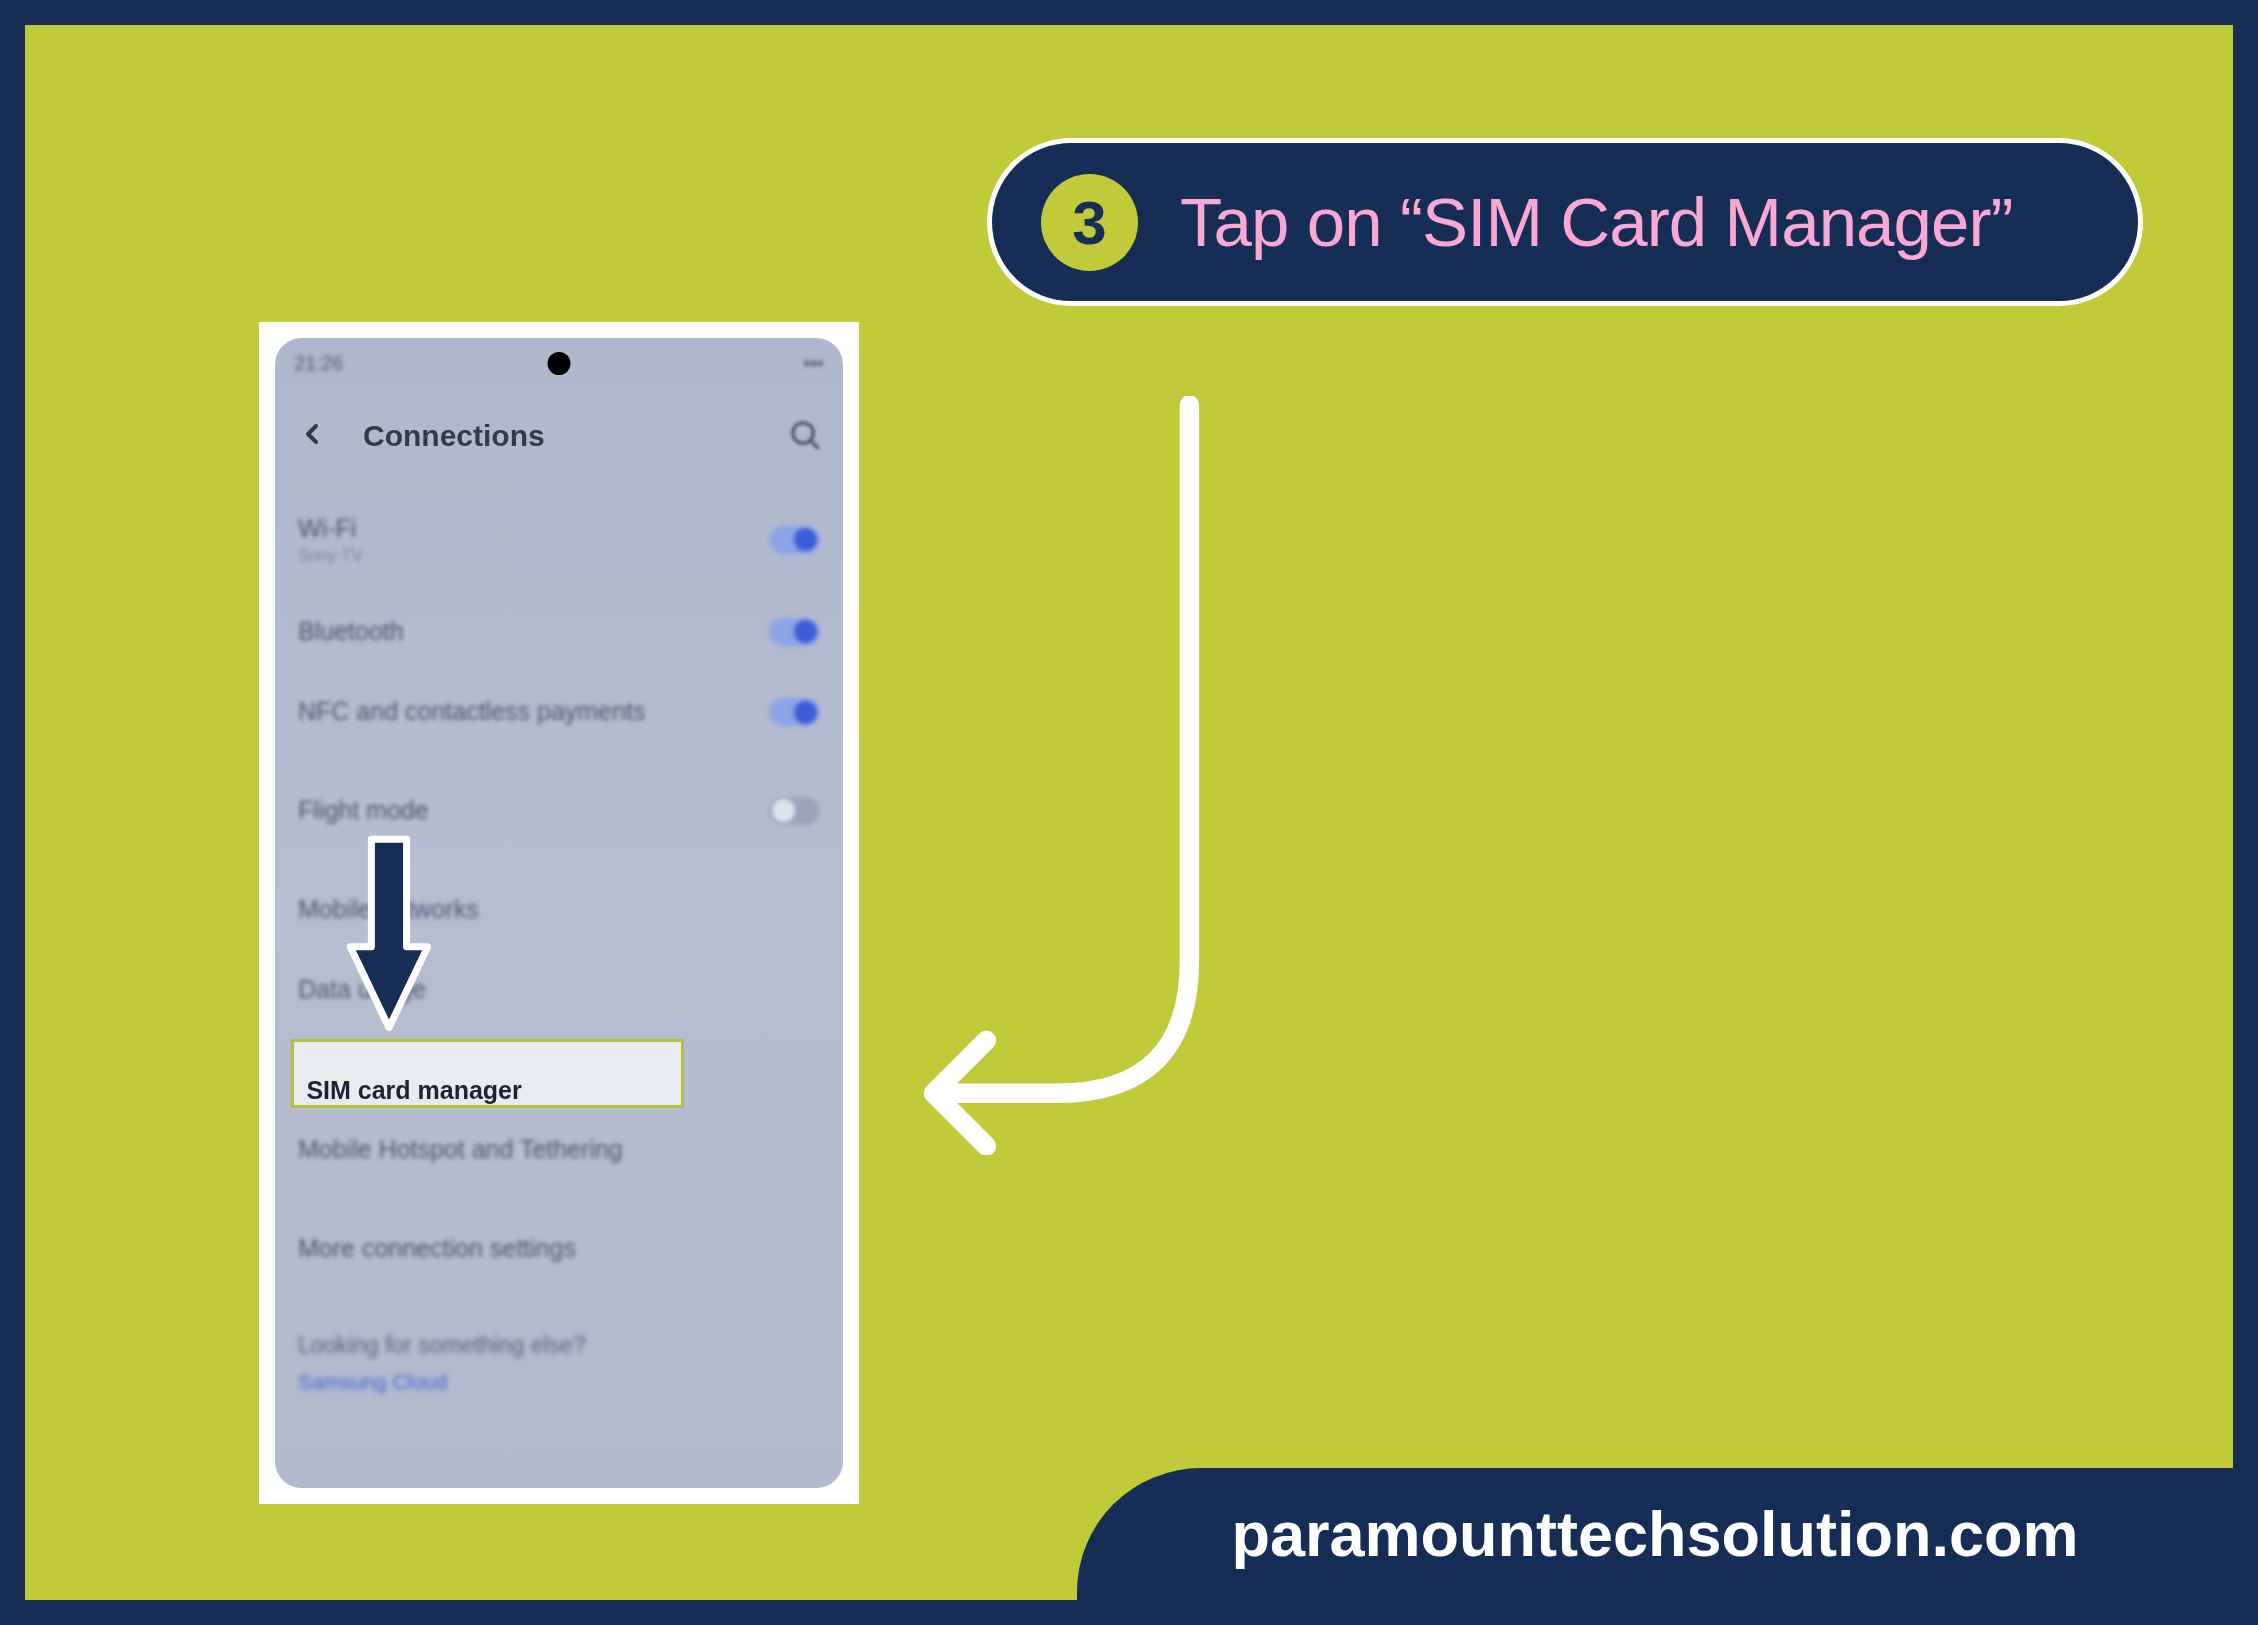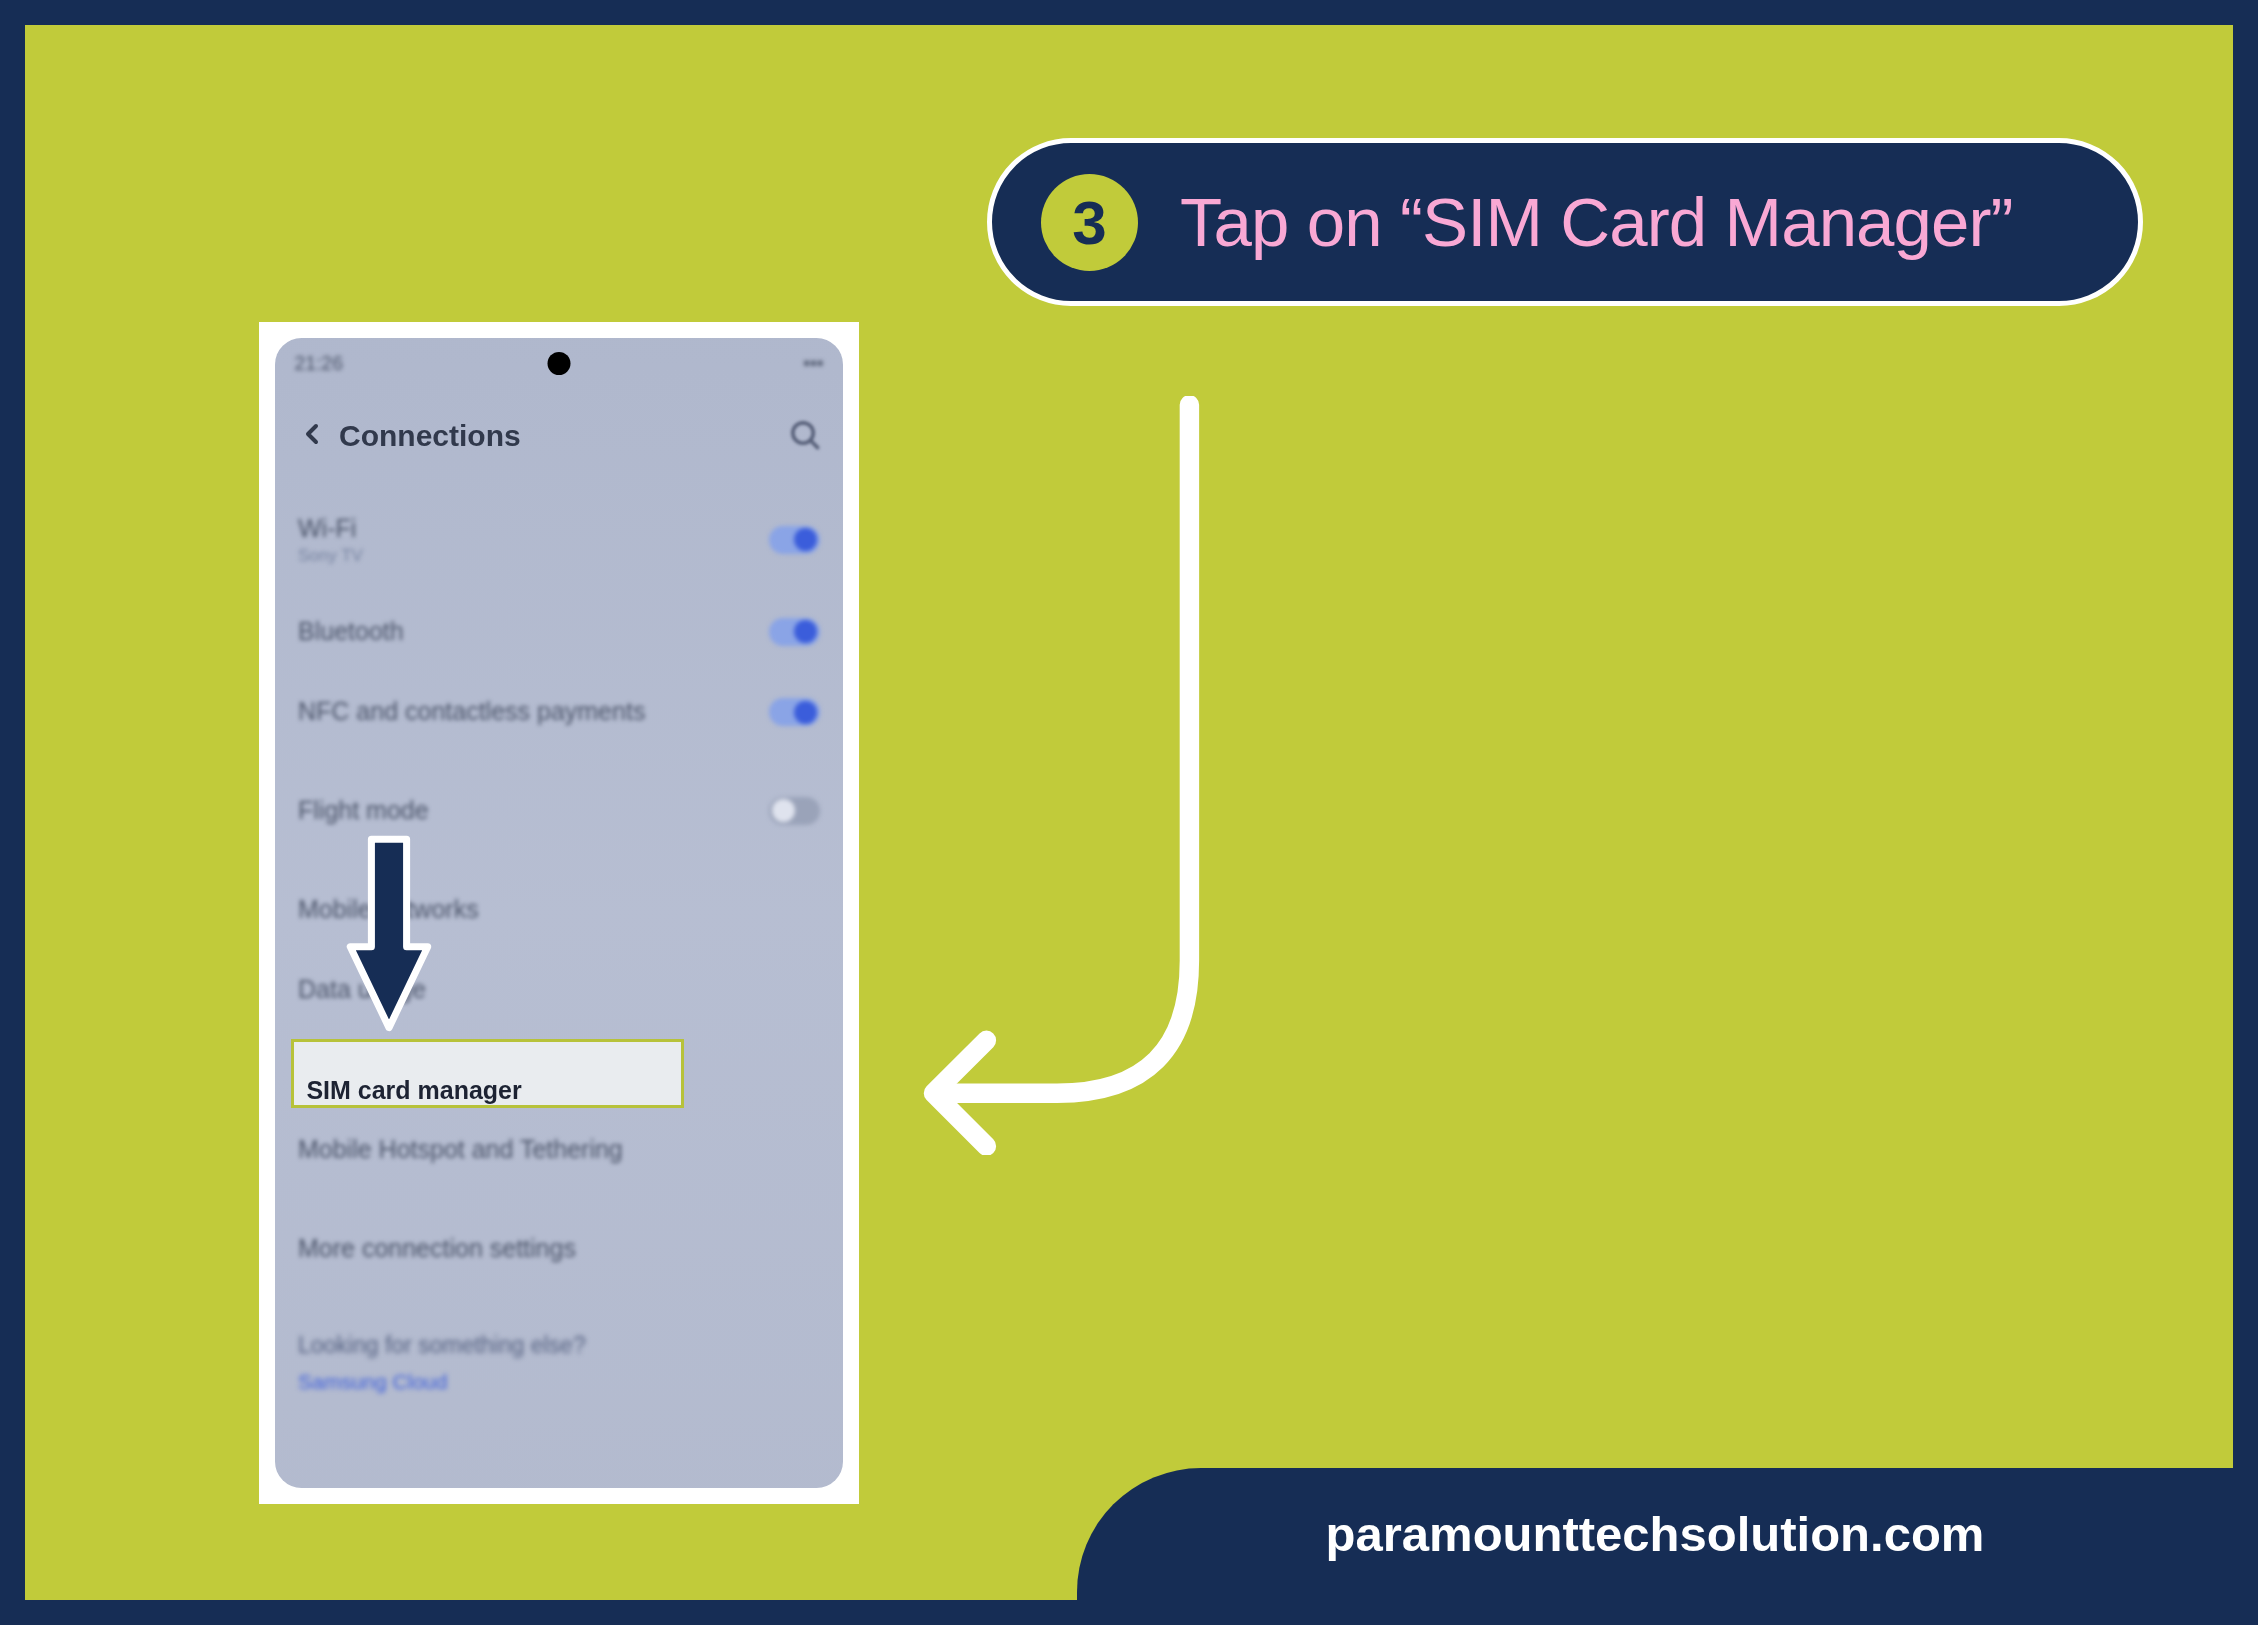--- a/index.html
+++ b/index.html
@@ -61,21 +61,21 @@
       bottom: 0;
       right: 0;
       width: 1156px;
       height: 132px;
       background: #162d55;
       border-top-left-radius: 124px;
       display: flex;
       align-items: center;
       justify-content: center;
       color: #fff;
-      font-size: 49px;
+      font-size: 63px;
       font-weight: 600;
     }
     .phone-wrap {
       position: absolute;
       top: 297px;
       left: 234px;
       width: 600px;
       height: 1182px;
       background: #fff;
       padding: 16px;
@@ -116,21 +116,21 @@
     }
     .app-header {
       position: absolute;
       top: 65px;
       left: 0;
       right: 0;
       height: 65px;
       display: flex;
       align-items: center;
       padding: 0 21px;
-      gap: 11px;
+      gap: 35px;
     }
     .back-btn svg { width: 32px; height: 32px; }
     .header-title {
       font-size: 30px;
       font-weight: 700;
       color: #31394c;
     }
     .search-btn {
       margin-left: auto;
       color: #576079;

